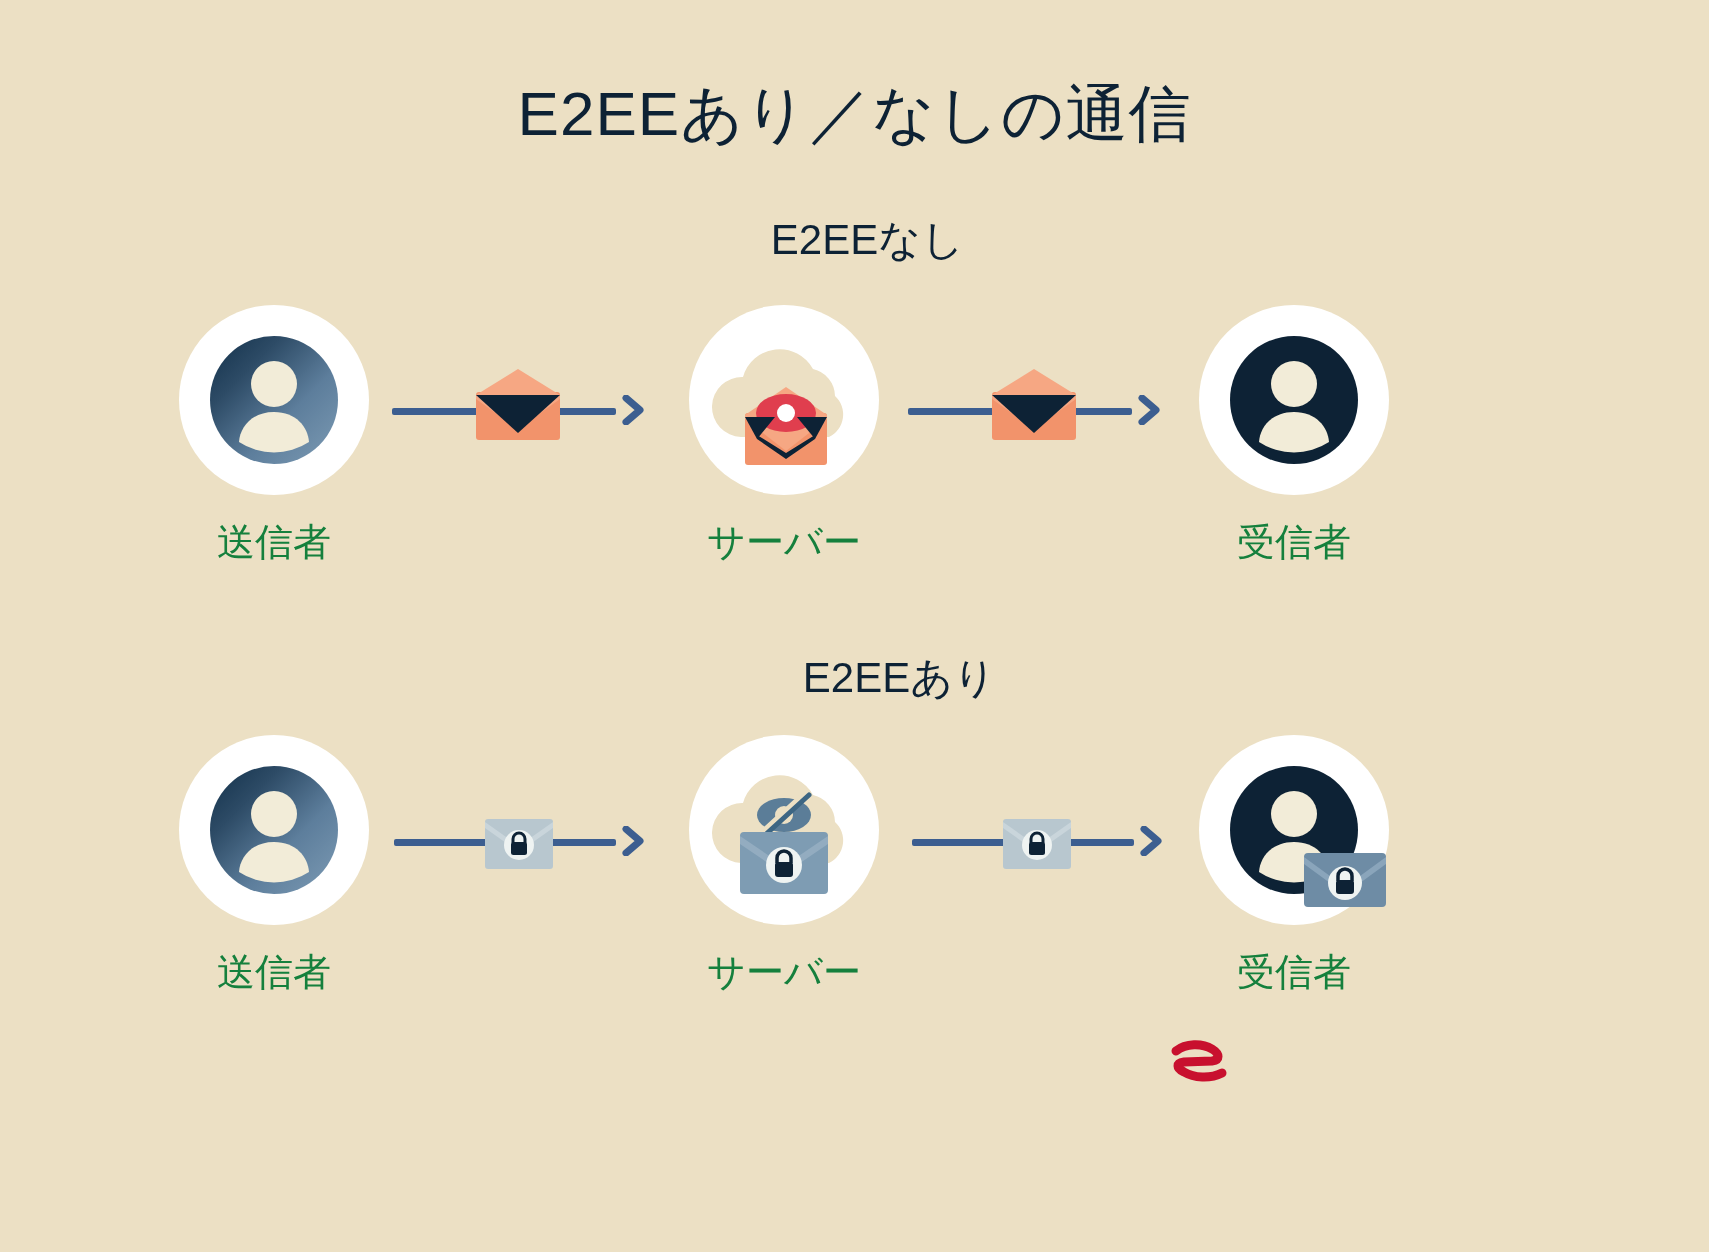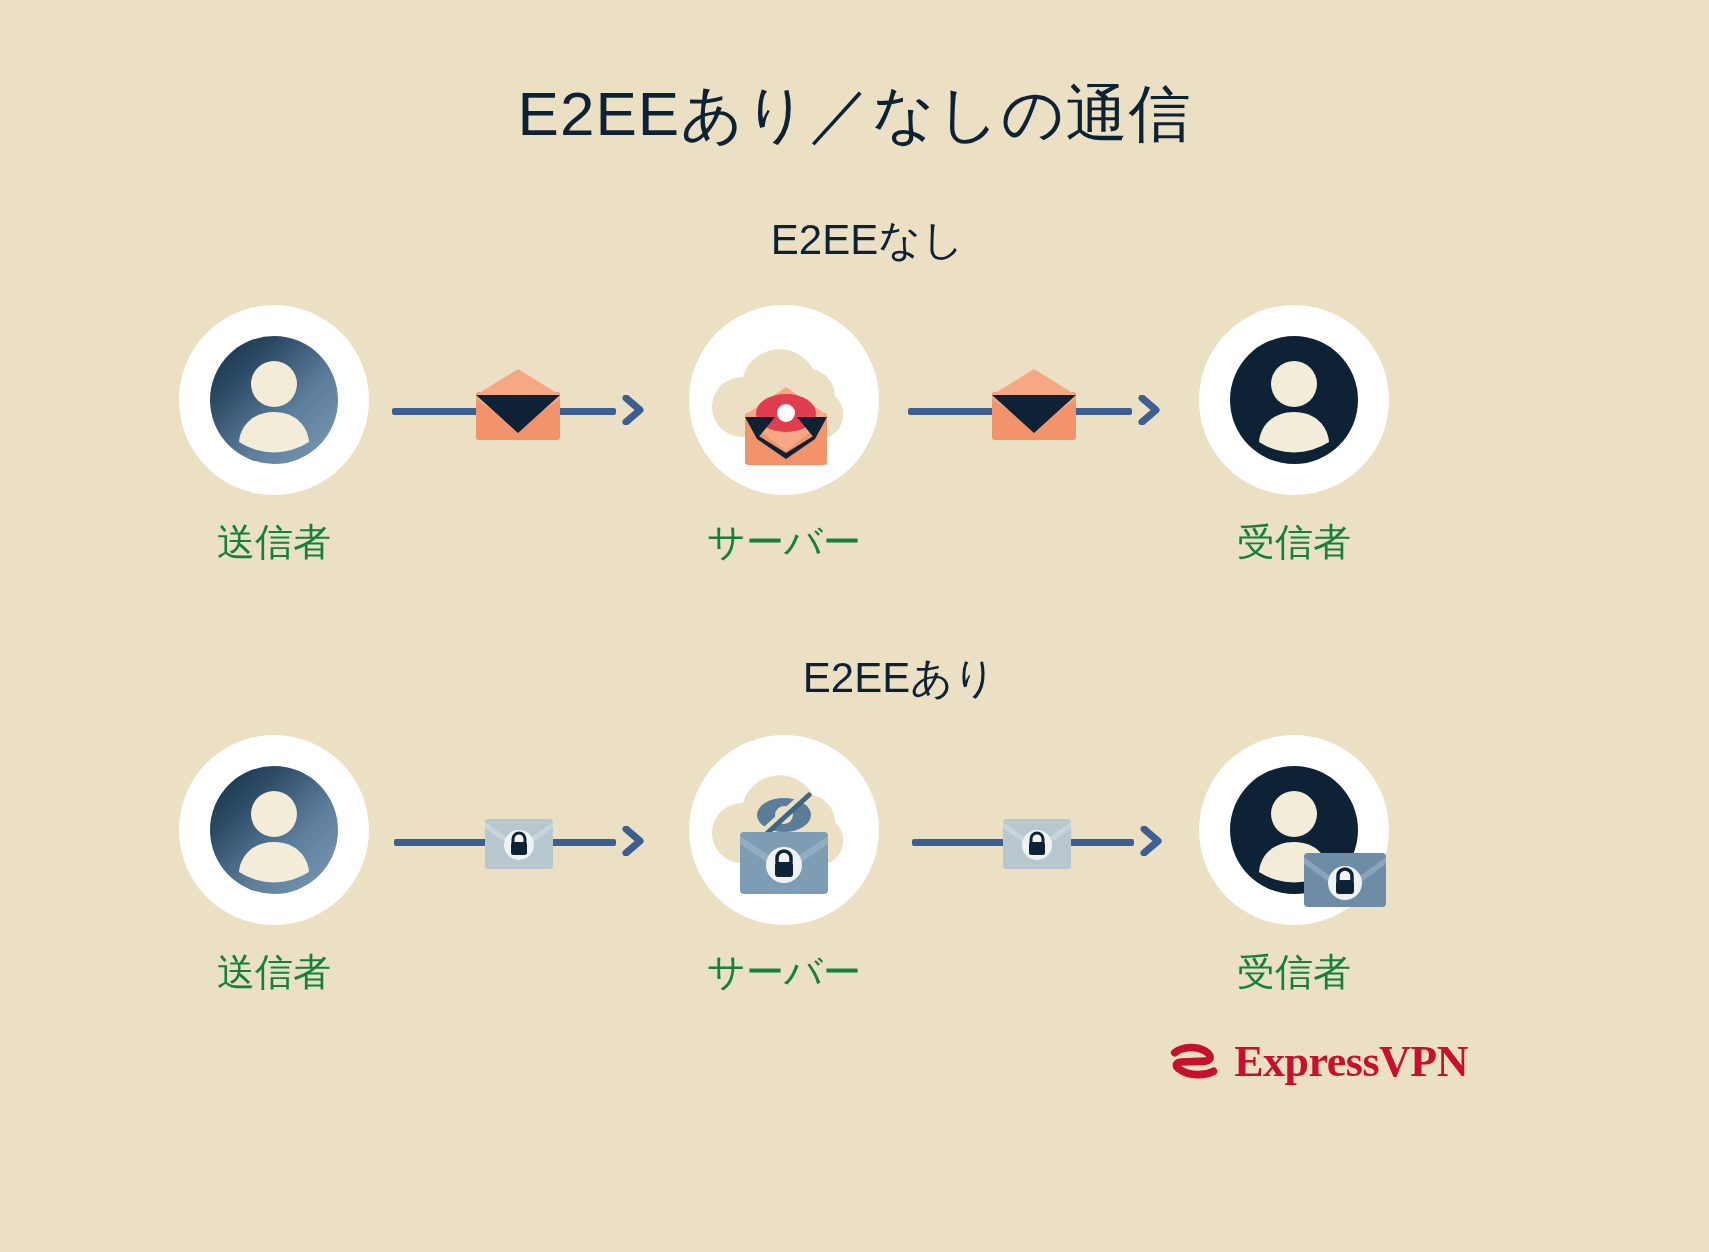--- a/index.html
+++ b/index.html
@@ -274,16 +274,15 @@
         <rect x="33" y="35" width="18" height="14" rx="3" fill="#0d2235"></rect>
       </svg>
     </div>
     <div class="caption">受信者</div>
   </div>
 
   <div class="logo">
     <svg class="mark" viewBox="0 0 62 50">
       <path d="M8 14 C18 6 34 6 44 12 C52 17 52 23 44 24 L16 25 C8 26 8 31 16 35 C26 41 42 42 54 36" fill="none" stroke="#c8102e" stroke-width="9" stroke-linecap="round"></path>
     </svg>
-    <div class="word">ExpressVPN</div>
   </div>
 
 </div>
 
 </body></html>

